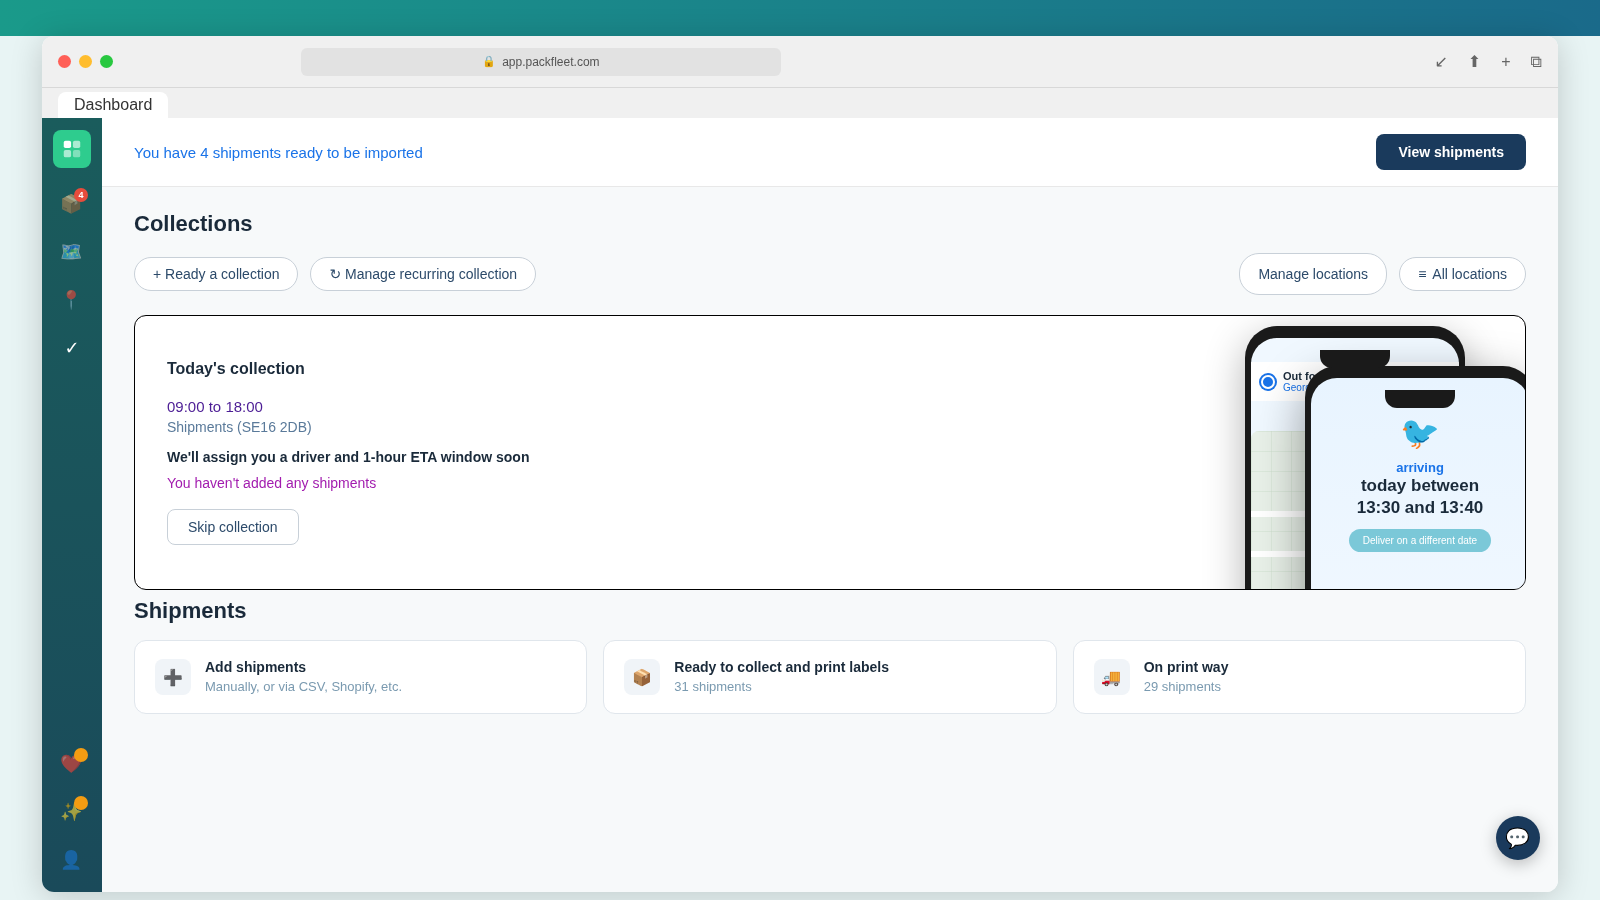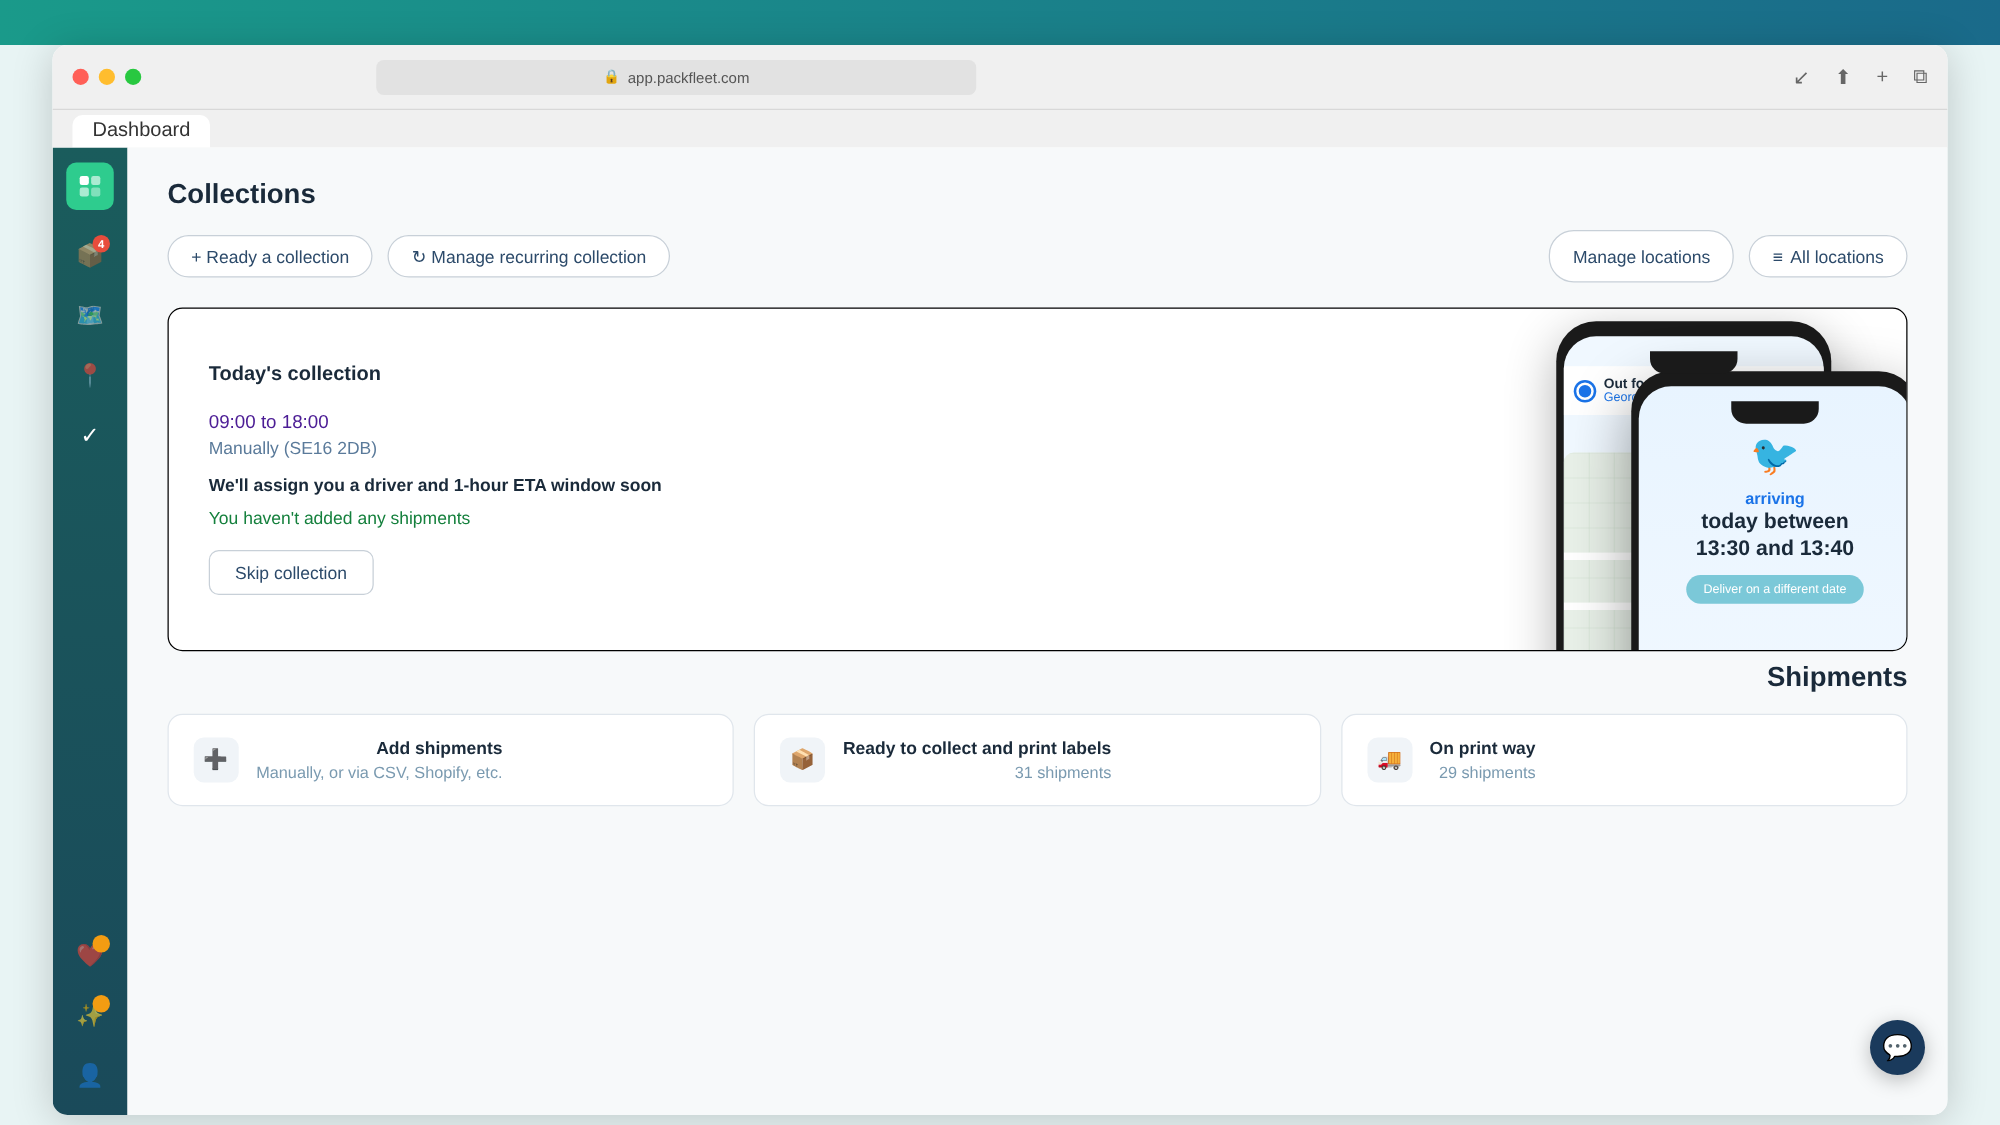--- a/index.html
+++ b/index.html
@@ -237,37 +237,37 @@
       color: #5a7a9a;
       margin-bottom: 14px;
     }
     .collection-eta {
       font-size: 14px;
       font-weight: 600;
       color: #1a2a3a;
       margin-bottom: 10px;
     }
     .no-shipments-warning {
-      color: #15803d;
+      color: #a21caf;
       font-size: 14px;
       margin-bottom: 18px;
     }
     .btn-skip {
       background: #fff;
       border: 1.5px solid #c8d0d8;
       border-radius: 8px;
       padding: 9px 20px;
       font-size: 14px;
       color: #2c4a6a;
       cursor: pointer;
       font-weight: 500;
     }
 
     
-    .shipments-section { margin-top: 8px; text-align: right; }
+    .shipments-section { margin-top: 8px; }
     .shipments-grid {
       display: flex;
       gap: 16px;
       margin-top: 16px;
     }
     .shipment-card {
       background: #fff;
       border: 1.5px solid #e0e6ec;
       border-radius: 12px;
       padding: 18px 20px;
@@ -544,20 +544,24 @@
         <div class="badge badge-yellow"></div>
       </div>
 
       <div class="sidebar-icon">
         <span>👤</span>
       </div>
     </div>
 
     <div class="main-content">
 
+      <div class="import-banner">
+        <span class="import-text">You have 4 shipments ready to be imported</span>
+        <button class="btn-primary">View shipments</button>
+      </div>
 
       <div class="content-area">
 
         <h2 class="section-title">Collections</h2>
 
         <div class="collections-toolbar">
           <div class="toolbar-left">
             <button class="btn-outline">+ Ready a collection</button>
             <button class="btn-outline">↻ Manage recurring collection</button>
           </div>
@@ -568,21 +572,21 @@
               <span>All locations</span>
             </button>
           </div>
         </div>
 
         <div class="collection-card">
           <div class="collection-card-title">Today's collection</div>
 
           <div style="max-width: 640px;">
             <div class="collection-time">09:00 to 18:00</div>
-            <div class="collection-location">Manually (SE16 2DB)</div>
+            <div class="collection-location">Shipments (SE16 2DB)</div>
             <div class="collection-eta">We'll assign you a driver and 1-hour ETA window soon</div>
             <div class="no-shipments-warning">You haven't added any shipments</div>
             <button class="btn-skip">Skip collection</button>
           </div>
 
           <div class="phones-container">
 
             <div class="phone-back">
               <div class="phone-back-screen">
                 <div class="phone-notch"></div>

